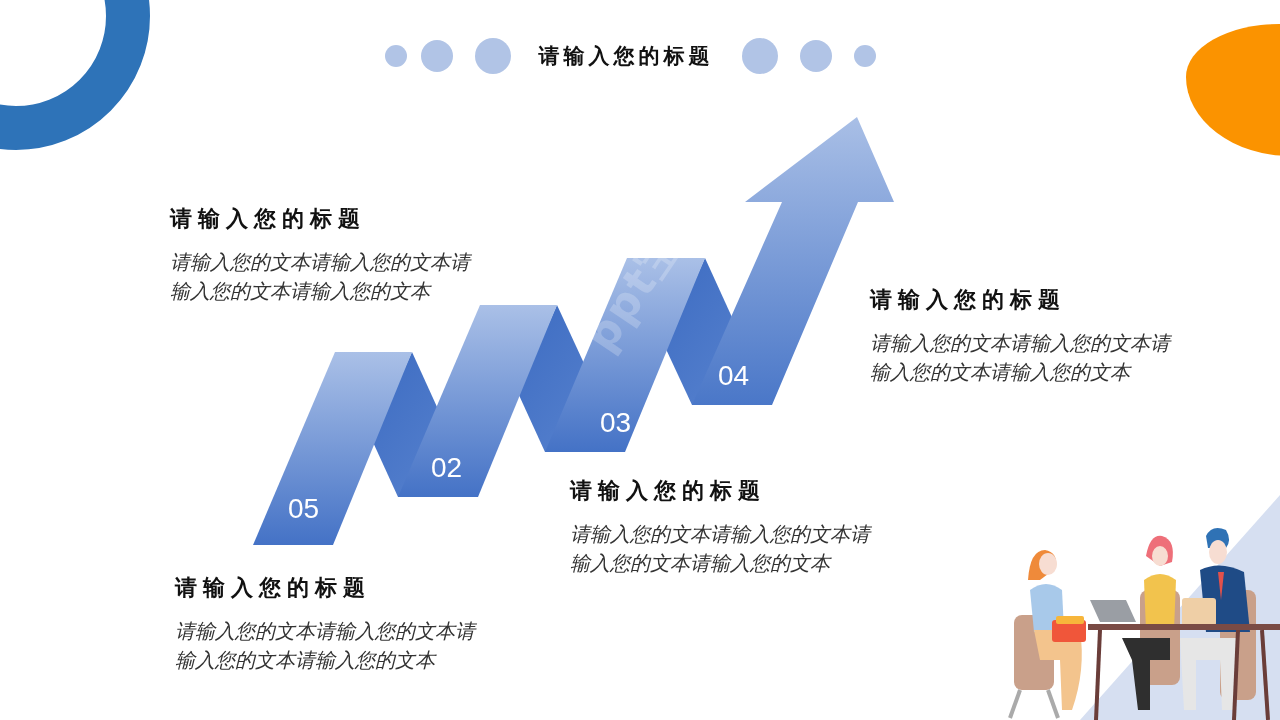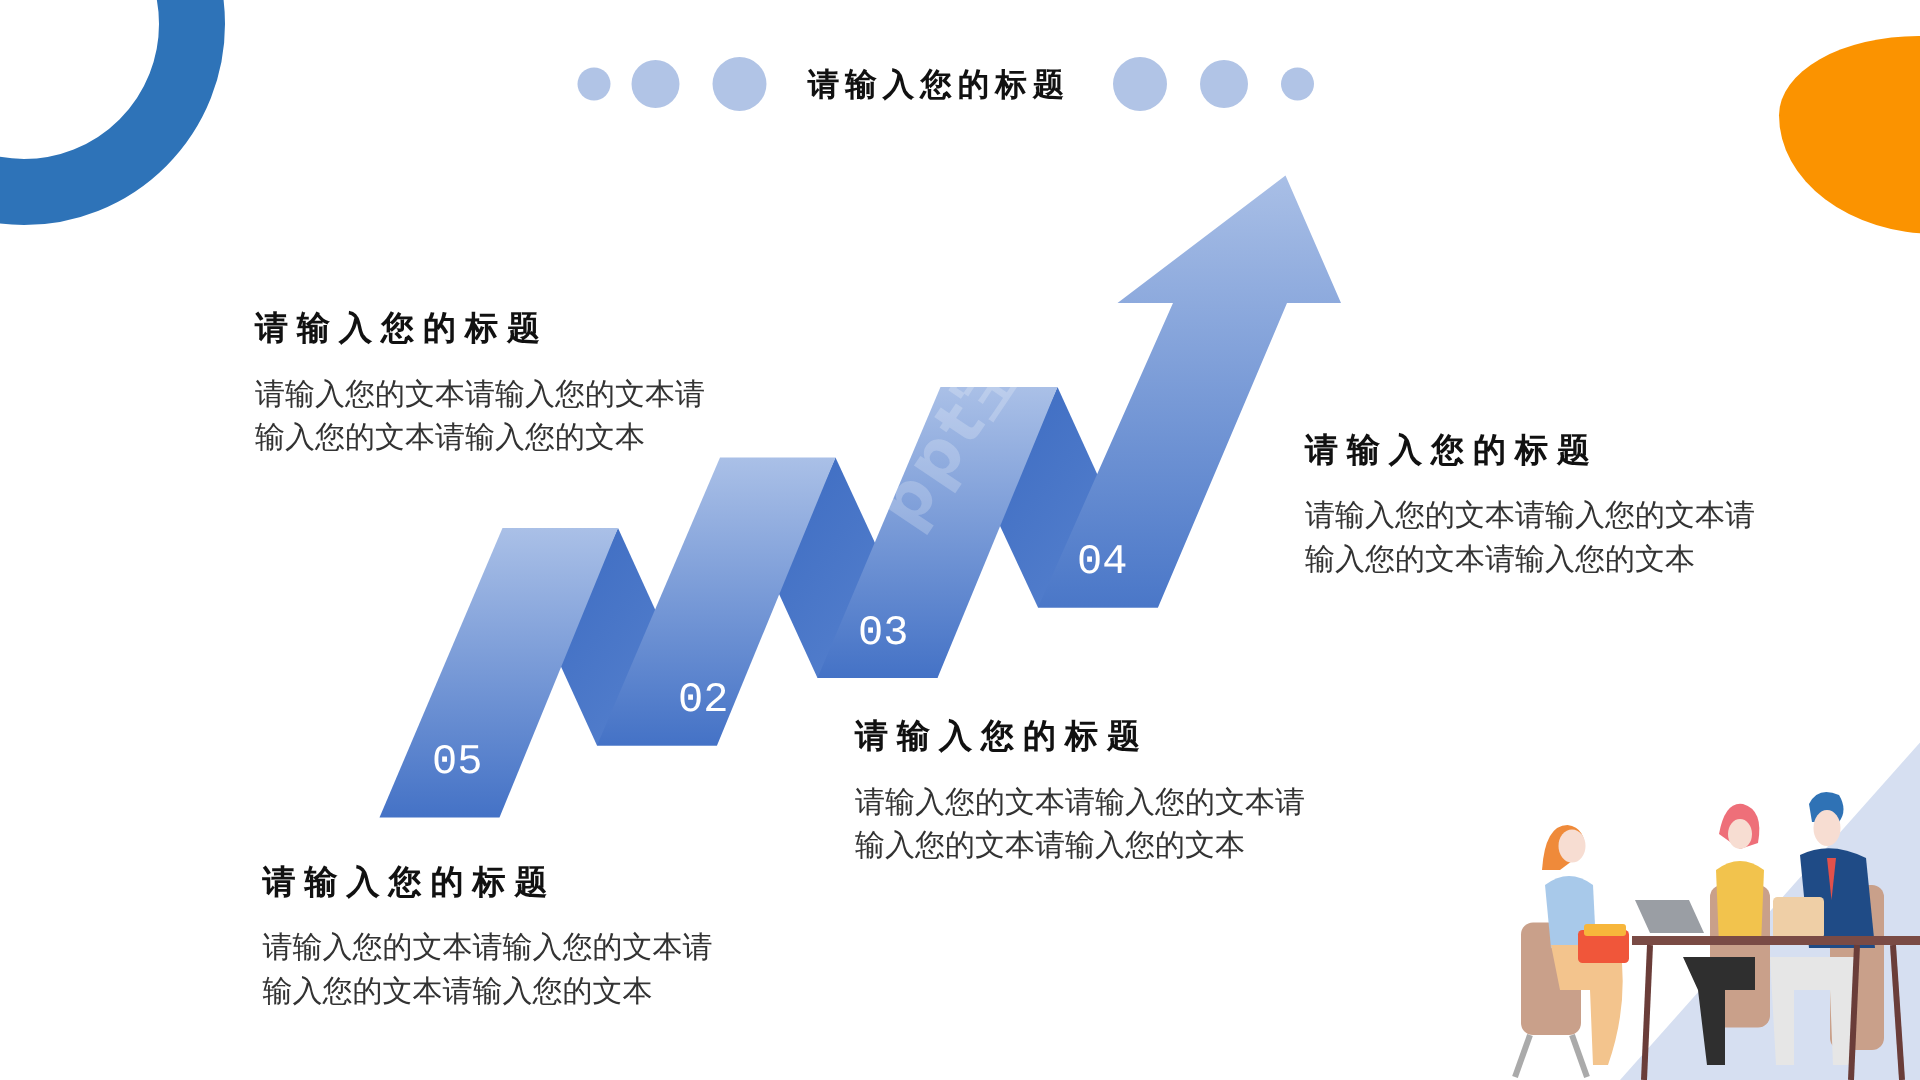--- a/index.html
+++ b/index.html
@@ -30,24 +30,25 @@
   }
   .block { width: 320px; }
   .block-title {
     font-family: "DejaVu Serif", "Liberation Serif", serif;
     font-size: 22px; font-weight: bold; color: #111; letter-spacing: 6px;
     margin: 0 0 14px 0; white-space: nowrap;
   }
   .block-body {
     font-size: 20px; line-height: 29px; color: #333; width: 315px;
     word-break: break-all;
+    font-style: italic;
   }
   .ribbon { left: 0; top: 0; width: 1280px; height: 720px; pointer-events: none; }
   .step-num {
-    font-family: Liberation Mono, monospace;
+    font-family: Liberation Sans, sans-serif;
     font-size: 28px; color: #ffffff; pointer-events: auto;
   }
   .watermark {
     left: 572px; top: 330px; font-size: 44px; color: rgba(255,255,255,0.22);
     transform: rotate(-56deg); transform-origin: left top; font-weight: bold;
     letter-spacing: 2px;
   }
   .tri {
     left: 1040px; top: 490px; width: 240px; height: 230px;
   }
@@ -97,22 +98,22 @@
   <polygon points="398,497 478,497 557,305 480,305" fill="url(#up)"></polygon>
 
   <polygon points="705,258 772,405 692,405 665,347" fill="url(#fold)"></polygon>
 
   <polygon points="545,452 625,452 705,258 627,258" fill="url(#up)"></polygon>
 
   <polygon points="692,405 772,405 858,202 894,202 857,117 745,202 782,202" fill="url(#arrowg)"></polygon>
 </svg>
 
 <span class="abs step-num" style="left:288px;top:493px">05</span>
-<span class="abs step-num" style="left:452px;top:452px">02</span>
-<span class="abs step-num" style="left:572px;top:407px">03</span>
+<span class="abs step-num" style="left:431px;top:452px">02</span>
+<span class="abs step-num" style="left:600px;top:407px">03</span>
 <span class="abs step-num" style="left:718px;top:360px">04</span>
 
 <span class="abs watermark">ppt宝藏</span>
 
 <div class="abs block" style="left:170px;top:204px">
   <div class="block-title">请输入您的标题</div>
   <div class="block-body">请输入您的文本请输入您的文本请输入您的文本请输入您的文本</div>
 </div>
 
 <div class="abs block" style="left:175px;top:573px">

